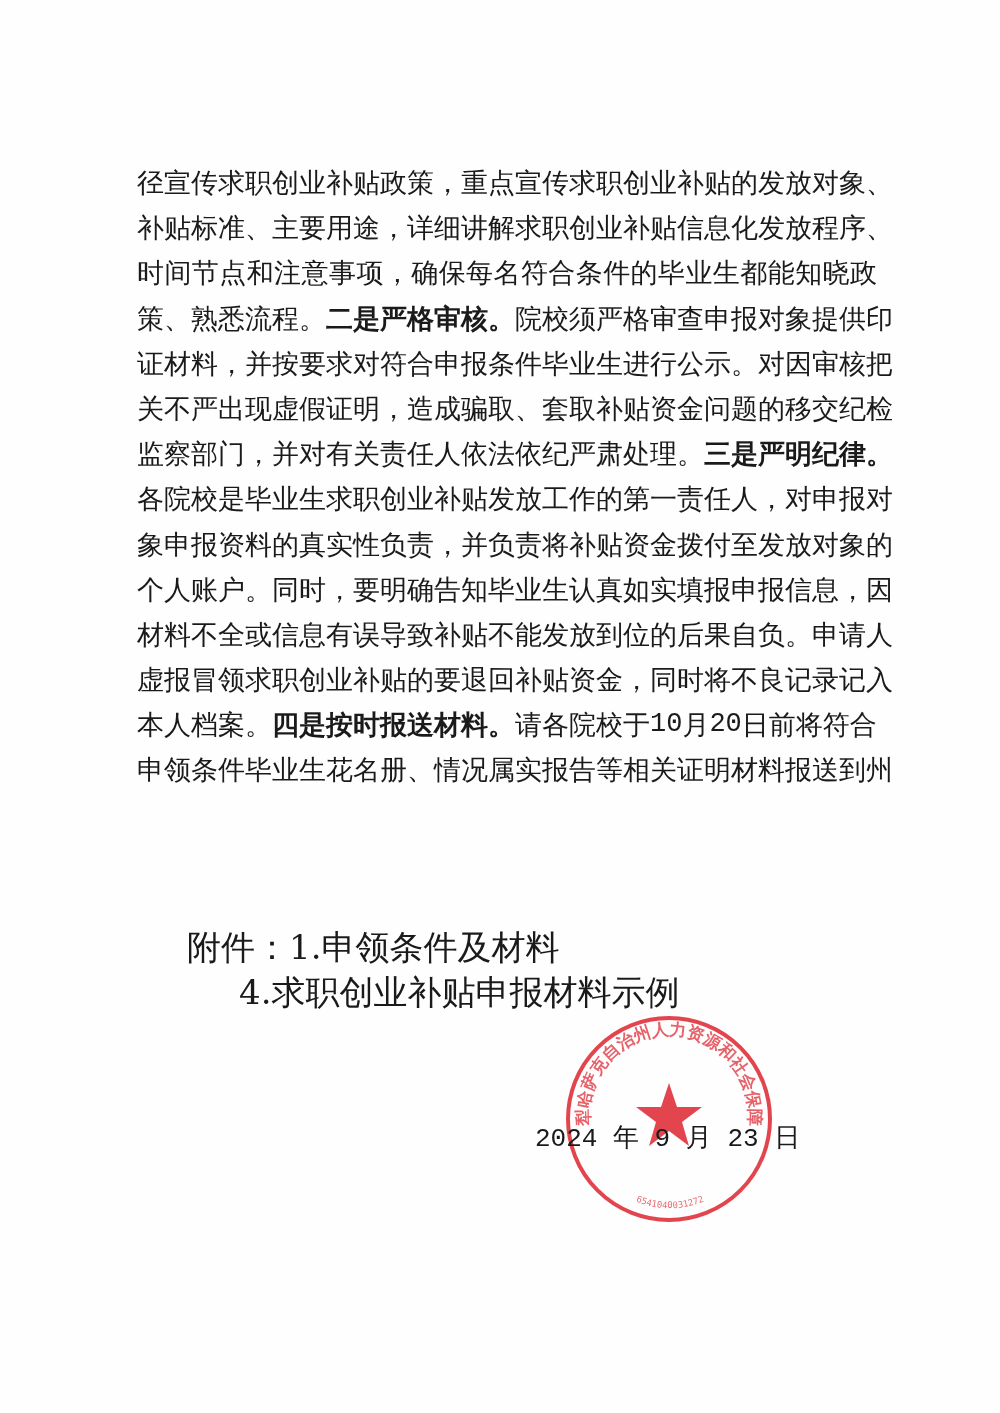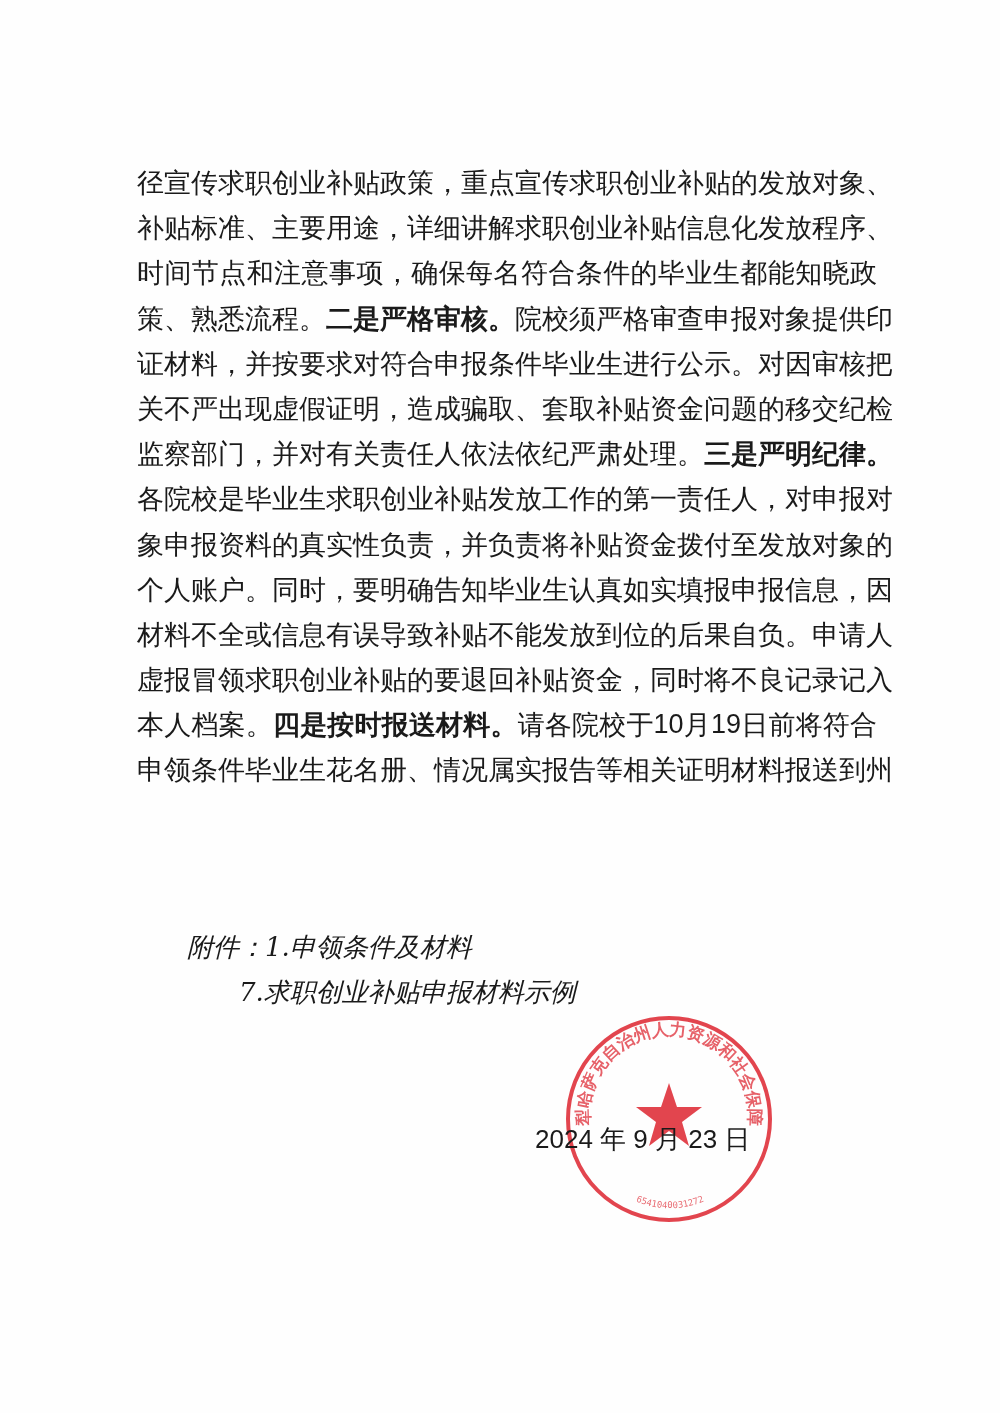--- a/index.html
+++ b/index.html
@@ -50,24 +50,23 @@
       position: absolute;
       left: 187px;
       top: 878px;
       font-size: 26px;
       line-height: 45px;
       white-space: pre;
     }
     .attach {
       position: absolute;
       left: 187px;
-      font-size: 26px;
+      font-size: 34px;
       line-height: 45px;
       white-space: pre;
-      font-style: italic;
     }
     .attach1 { top: 925px; }
     .attach2 { top: 970px; left: 239px; }
     .signature {
       position: absolute;
       left: 483px;
       top: 1068px;
       font-size: 26px;
       line-height: 45px;
       white-space: nowrap;
@@ -77,21 +76,21 @@
     .date {
       position: absolute;
       left: 535px;
       top: 1117px;
       font-size: 26px;
       line-height: 45px;
       white-space: pre;
       z-index: 2;
     }
     .num {
-      font-family: Liberation Sans, sans-serif;
+      font-family: Liberation Mono, monospace;
     }
     .stamp {
       position: absolute;
       left: 563px;
       top: 1013px;
       width: 212px;
       height: 212px;
       z-index: 1;
       opacity: 0.9;
     }
@@ -476,21 +475,21 @@
         <span class="seg bold">材</span>
         <span class="seg bold">料</span>
         <span class="seg bold">。</span>
         <span class="seg">请</span>
         <span class="seg">各</span>
         <span class="seg">院</span>
         <span class="seg">校</span>
         <span class="seg">于</span>
         <span class="seg num">10</span>
         <span class="seg">月</span>
-        <span class="seg num">19</span>
+        <span class="seg num">20</span>
         <span class="seg">日</span>
         <span class="seg">前</span>
         <span class="seg">将</span>
         <span class="seg">符</span>
         <span class="seg">合</span>
       </div>
       <div class="line">
         <span class="seg">申</span>
         <span class="seg">领</span>
         <span class="seg">条</span>
@@ -517,21 +516,21 @@
         <span class="seg">料</span>
         <span class="seg">报</span>
         <span class="seg">送</span>
         <span class="seg">到</span>
         <span class="seg">州</span>
       </div>
     </div>
 
 
   <div class="attach attach1"><span>附件：</span><span>1.申领条件及材料</span></div>
-  <div class="attach attach2"><span>7.求职创业补贴申报材料示例</span></div>
+  <div class="attach attach2"><span>4.求职创业补贴申报材料示例</span></div>
 
   <svg class="stamp" viewBox="0 0 212 212" xmlns="http://www.w3.org/2000/svg">
     <defs>
       <path id="arc-top" d="M 28 120 A 80 80 0 1 1 184 120"></path>
       <path id="arc-bottom" d="M 58 180 A 86 86 0 0 0 156 180"></path>
     </defs>
     <circle cx="106" cy="106" r="101" fill="none" stroke="#e0323c" stroke-width="4"></circle>
     <polygon points="106,70 114,94 139,94 119,109 126,133 106,118 86,133 93,109 73,94 98,94" fill="#e0323c"></polygon>
     <text font-size="17" fill="#e0323c" font-family="DejaVu Sans, sans-serif" font-weight="bold" opacity="0.85">
       <textPath href="#arc-top" startOffset="50%" text-anchor="middle">伊犁哈萨克自治州人力资源和社会保障局</textPath>

